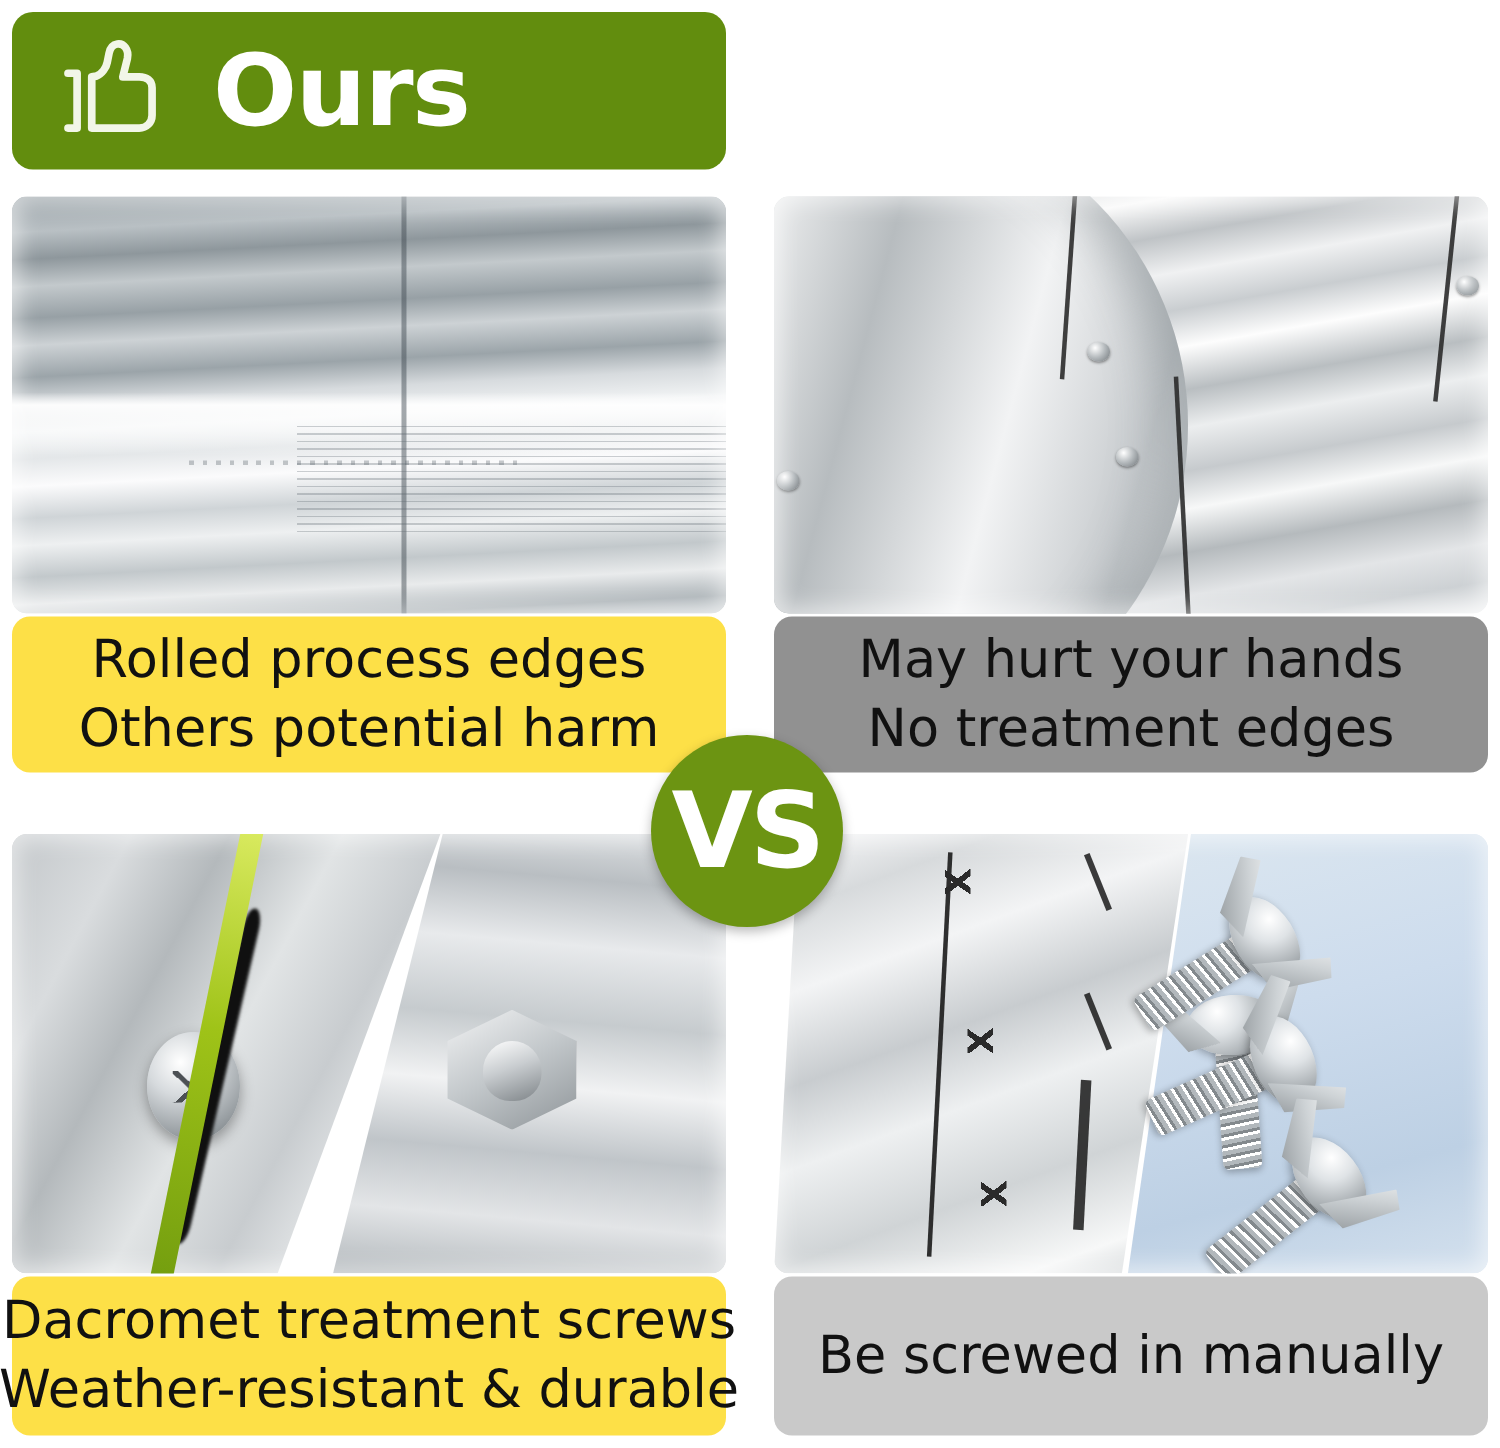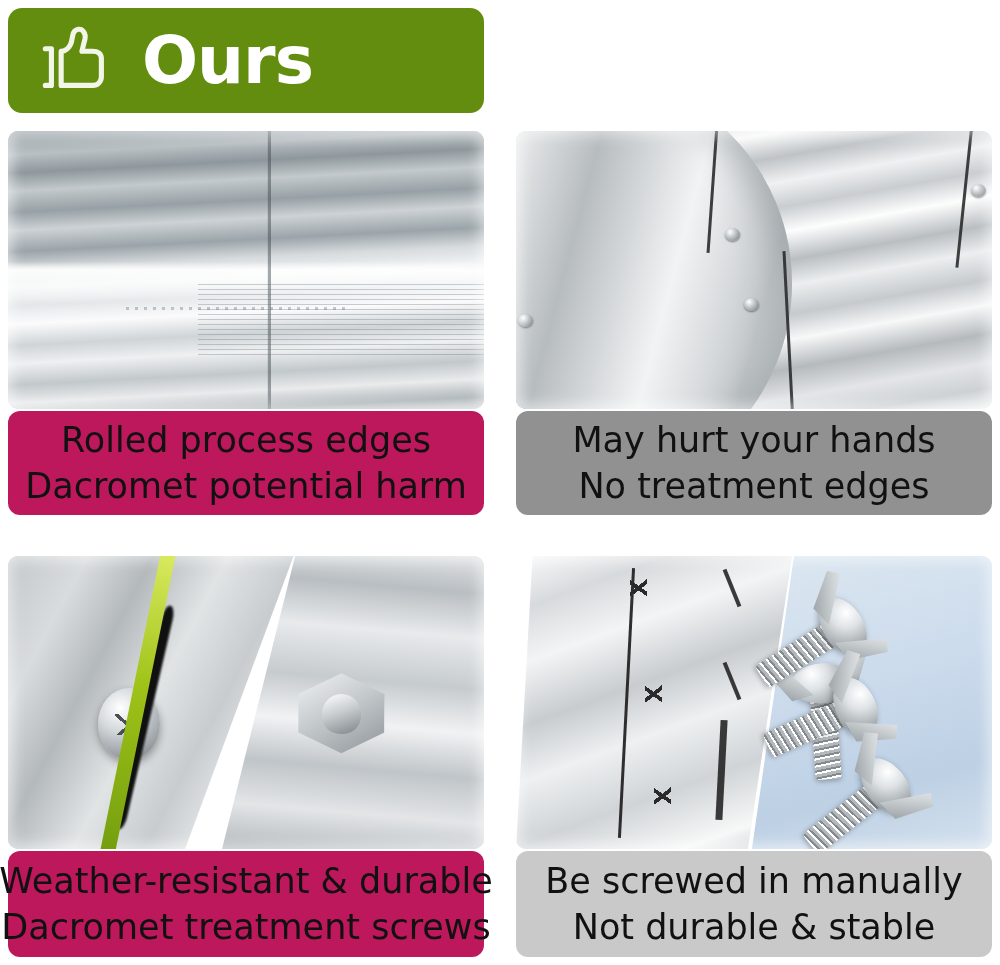--- a/index.html
+++ b/index.html
@@ -82,21 +82,21 @@
     width: 476px;
     border-radius: 12px;
     display: flex;
     flex-direction: column;
     align-items: center;
     justify-content: center;
     box-sizing: border-box;
   }
   .caption-top    { top: 411px; height: 104px; }
   .caption-bottom { top: 851px; height: 106px; }
-  .cap-green     { background: #be185d; }
+  .cap-green     { background: #fde047; }
   .cap-gray      { background: #919191; }
   .cap-gray-lite { background: #c9c9c9; }
 
   .caption-line {
     color: #111111;
     font-size: 35px;
     line-height: 46px;
     font-family: "DejaVu Sans", sans-serif;
     white-space: nowrap;
   }
@@ -393,37 +393,37 @@
       </svg>
       <span class="header-title">Ours</span>
     </div>
 
     <div class="photo photo-top">
       <div class="art-rolled"></div>
     </div>
 
     <div class="caption caption-top cap-green">
       <span class="caption-line">Rolled process edges</span>
-      <span class="caption-line">Dacromet potential harm</span>
+      <span class="caption-line">Others potential harm</span>
     </div>
 
     <div class="photo photo-bottom">
       <div class="art-screws-ok">
         <div class="half-l"></div>
         <div class="half-r"></div>
         <div class="darkgap"></div>
         <div class="splitline"></div>
         <div class="screw-dome"></div>
         <div class="bolt-hex"></div>
       </div>
     </div>
 
     <div class="caption caption-bottom cap-green">
+      <span class="caption-line">Dacromet treatment screws</span>
       <span class="caption-line">Weather-resistant &amp; durable</span>
-      <span class="caption-line">Dacromet treatment screws</span>
     </div>
   </div>
 
   <div class="col col-right">
 
 
     <div class="photo photo-top">
       <div class="art-rawedge">
         <div class="ring"></div>
         <div class="wire" style="left:41%;top:-2%;height:46%;transform:rotate(4deg);"></div>
@@ -480,18 +480,20 @@
           <div class="shaft"></div>
           <div class="head"></div>
           <div class="wing" style="left:-16px;top:2px;transform:scaleX(-1) rotate(12deg);"></div>
           <div class="wing" style="left:44px;top:0px;transform:rotate(-6deg);"></div>
         </div>
       </div>
     </div>
 
     <div class="caption caption-bottom cap-gray-lite">
       <span class="caption-line">Be screwed in manually</span>
-      <span class="caption-line">Not durable &amp; stable</span>
     </div>
   </div>
 
+  <div class="vs-badge">
+    <span class="vs-text">VS</span>
+  </div>
 
 </div>
 
 </body></html>

